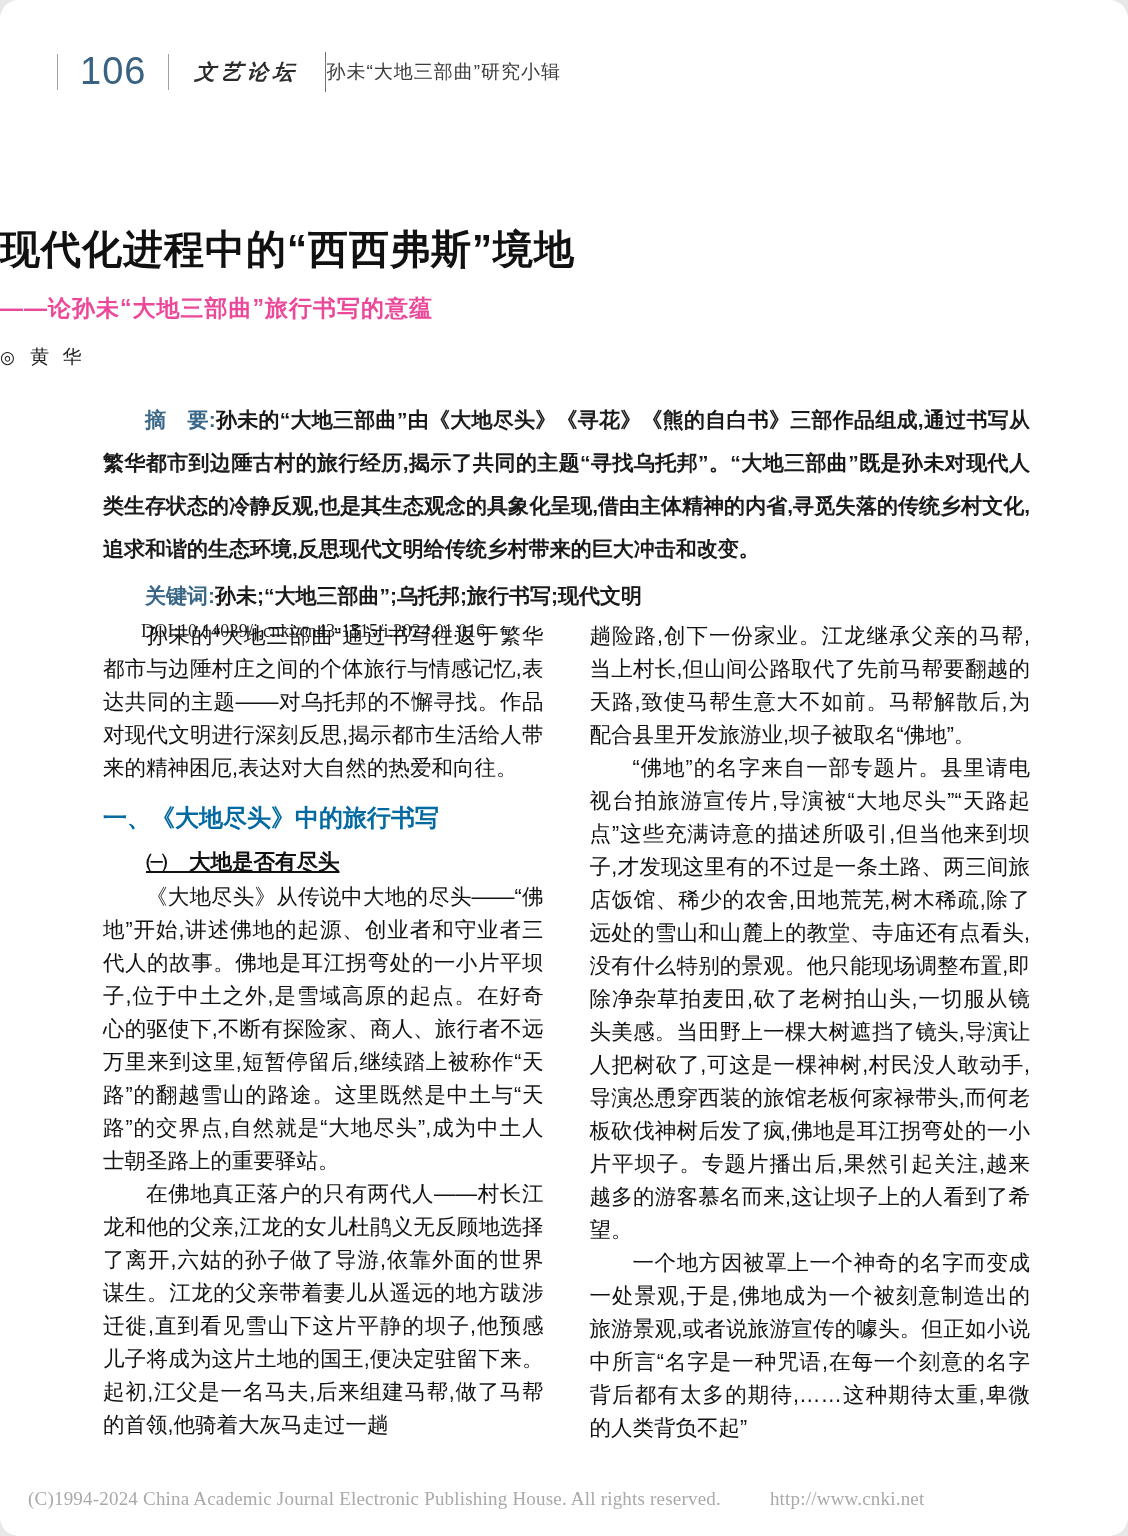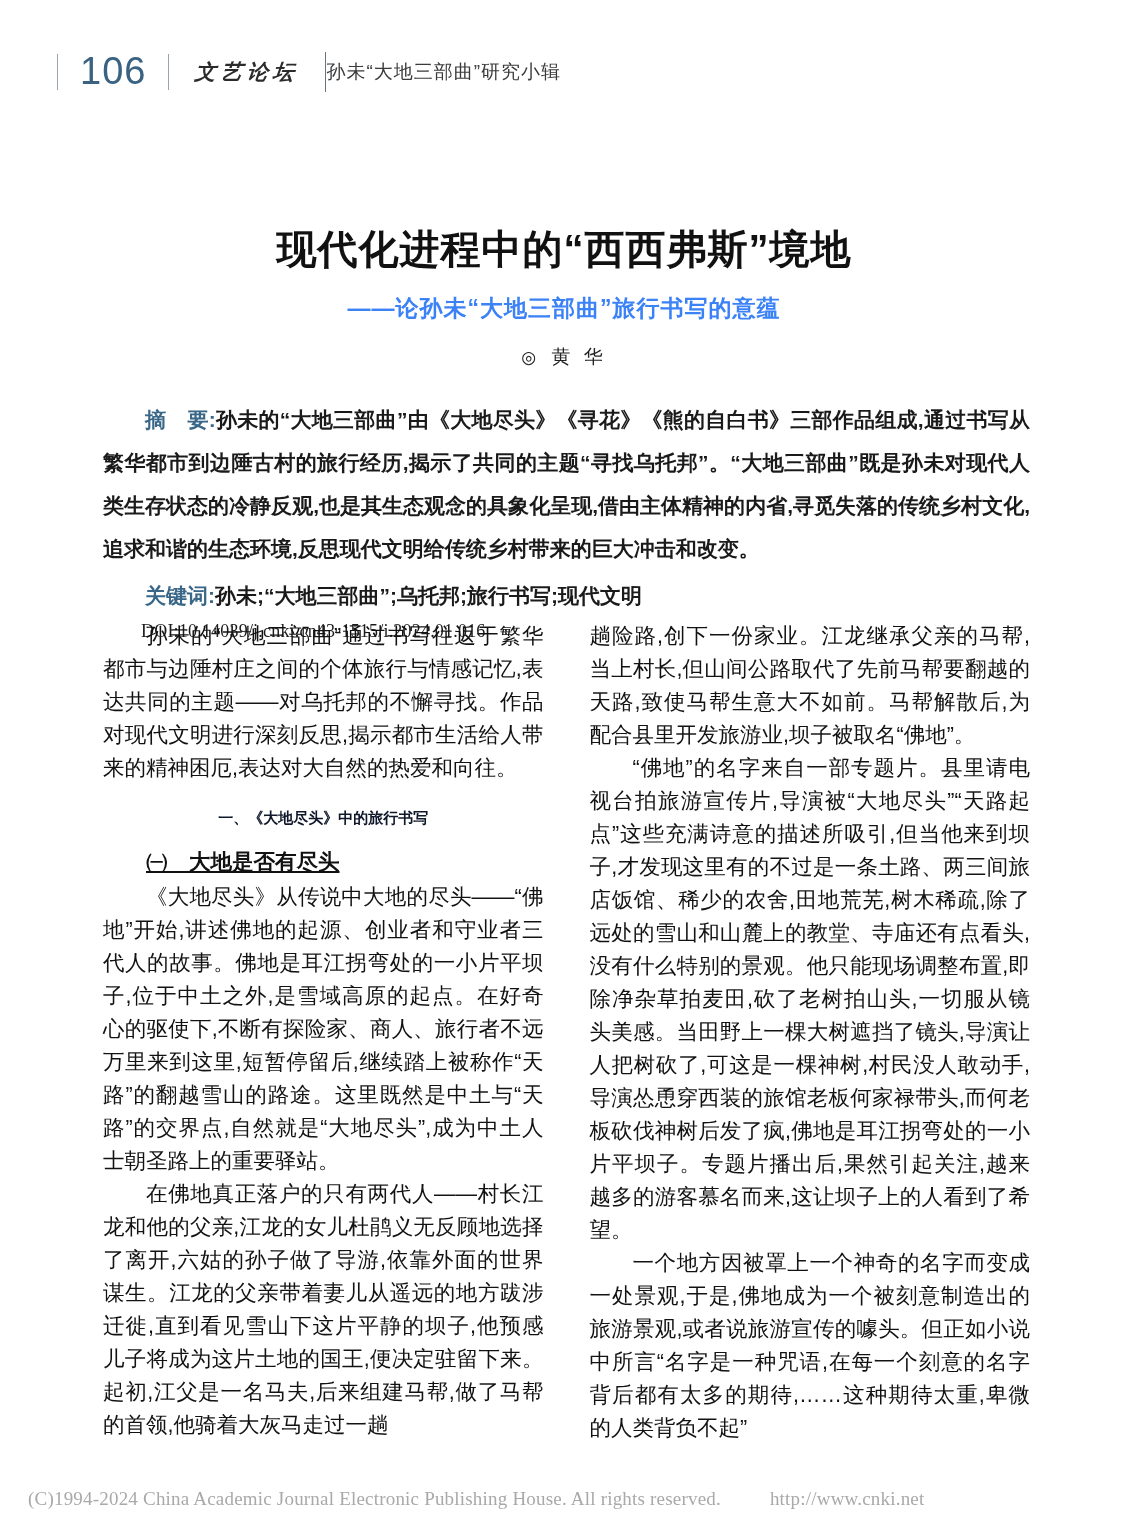--- a/index.html
+++ b/index.html
@@ -4,20 +4,21 @@
 <style>
   html,body{margin:0;padding:0;background:#e8e8e8;}
   .page{
     position:relative;
     width:1128px;height:1536px;
     margin:0 auto;
     background:#ffffff;
     font-family:"Liberation Sans","DejaVu Sans",sans-serif;
     color:#141414;
     overflow:hidden;
+    border-radius:19px;
   }
   
   .header{
     position:absolute;top:50px;left:57px;right:60px;
     display:flex;align-items:center;
   }
   .vrule{width:1px;height:36px;background:#9aa3ab;}
   .vrule.dark{background:#6b747c;height:40px;}
   .page-number{
     font-size:38px;color:#3a6282;font-weight:500;
@@ -27,27 +28,27 @@
     font-family:"DejaVu Serif","Liberation Serif",serif;
     font-style:italic;font-weight:700;
     font-size:21px;color:#2b2b2b;
     margin:0 26px;letter-spacing:5px;
     transform:skewX(-6deg);
   }
   .section-title{
     font-size:19px;color:#3a3a3a;letter-spacing:1px;
   }
   
-  .title-block{position:absolute;top:222px;left:0;right:0;text-align:center;}
+  .title-block{position:absolute;top:222px;left:0;right:0;text-align:left;}
   .article-title{
     font-size:40px;font-weight:700;color:#111;
     letter-spacing:1px;margin:0;
   }
   .article-subtitle{
-    font-size:23px;font-weight:700;color:#3b82f6;
+    font-size:23px;font-weight:700;color:#ec4899;
     margin:16px 0 0 0;letter-spacing:1px;
   }
   .author-line{
     margin:20px 0 0 0;font-size:19px;color:#222;
     letter-spacing:4px;font-weight:500;
   }
   .author-mark{font-size:17px;letter-spacing:0;margin-right:6px;}
   
   .front-matter{position:absolute;top:398px;left:103px;width:927px;}
   .abstract{
@@ -71,22 +72,22 @@
     display:flex;gap:46px;
   }
   .col{flex:1;min-width:0;}
   .col p{
     font-size:21.5px;line-height:33px;color:#121212;
     text-align:justify;margin:0;text-indent:2em;
     font-weight:400;
   }
   .col p.no-indent{text-indent:0;}
   .col h3{
-    font-size:15px;font-weight:700;color:#0f172a;
-    text-align:center;margin:14px 0 6px 0;line-height:38px;
+    font-size:24px;font-weight:700;color:#0369a1;
+    margin:14px 0 6px 0;line-height:38px;
   }
   .col h4{
     font-size:21.5px;font-weight:700;color:#111;
     margin:0;line-height:38px;text-indent:2em;text-decoration:underline;
   }
   
   .footer{
     position:absolute;left:28px;bottom:26px;
     font-family:"Liberation Serif","DejaVu Serif",serif;
     font-size:19px;color:#a9a9a9;letter-spacing:0.2px;

